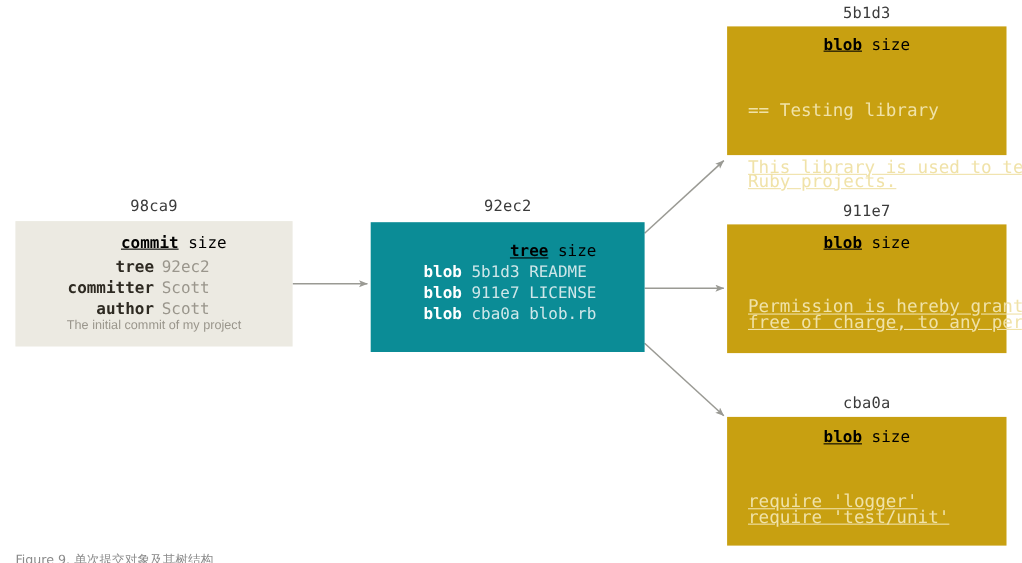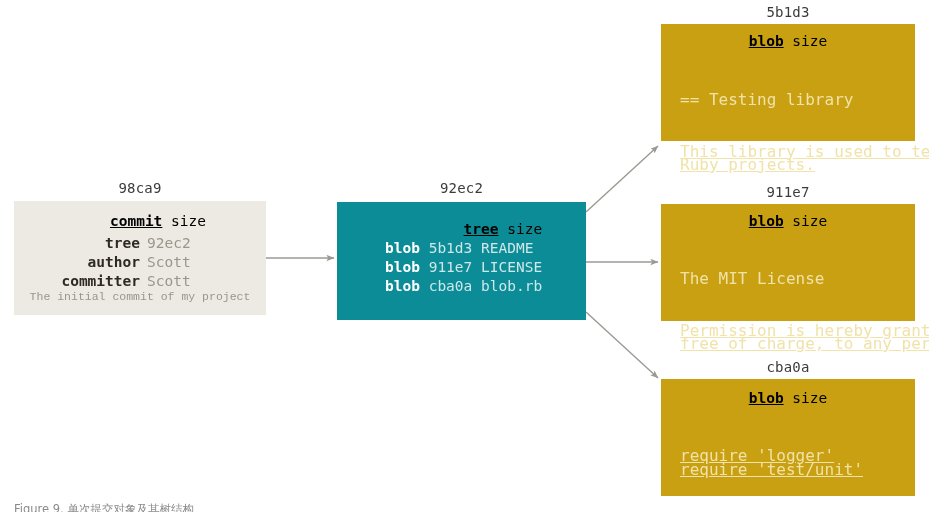--- a/index.html
+++ b/index.html
@@ -84,21 +84,21 @@
     font-weight: bold;
     color: #2e2a22;
     padding-right: 7px !important;
   }
   .kv-val {
     text-align: left;
     color: #9a968c;
   }
   .commit-msg {
     position: absolute;
-    font-family: Liberation Mono, monospace;
+    font-family: Liberation Sans, sans-serif;
     font-size: 11.5px;
     color: #9a968c;
     white-space: nowrap;
   }
 
   
   .tree-entries {
     position: absolute;
     font-family: "DejaVu Sans Mono", "Liberation Mono", monospace;
     font-size: 14.5px;
@@ -168,25 +168,25 @@
     <span class="kw">commit</span><span style="color:transparent;">_</span><span class="sz">size</span>
   </div>
 
   <table class="kv-table" style="left:14px; top:234px; width:252px;">
     <tbody>
       <tr>
         <td class="kv-key" style="width:126px;">tree</td>
         <td class="kv-val">92ec2</td>
       </tr>
       <tr>
-        <td class="kv-key">author</td>
+        <td class="kv-key">committer</td>
         <td class="kv-val">Scott</td>
       </tr>
       <tr>
-        <td class="kv-key">committer</td>
+        <td class="kv-key">author</td>
         <td class="kv-val">Scott</td>
       </tr>
     </tbody>
   </table>
 
   <div class="commit-msg" style="left:14px; top:290px; width:252px; text-align:center;">The initial commit of my project</div>
 
   <div class="node-title" style="left:337px; top:180px; width:249px;">92ec2</div>
 
   <div class="obj-box tree" style="left:337px; top:202px; width:249px; height:118px;"></div>
@@ -222,21 +222,20 @@
 
   <div class="node-title" style="left:661px; top:184px; width:254px;">911e7</div>
 
   <div class="obj-box blob" style="left:661px; top:204px; width:254px; height:117px;"></div>
 
   <div class="obj-header" style="position:absolute; left:661px; top:213px; width:254px; text-align:center;">
     <span class="kw">blob</span><span style="color:transparent;">_</span><span class="sz">size</span>
   </div>
 
   <div class="blob-body" style="left:680px; top:245px; width:226px;">
-    <p class="blob-para">The MIT License</p>
     <p class="blob-para">Permission is hereby granted,
 free of charge, to any person</p>
   </div>
 
   <div class="node-title" style="left:661px; top:359px; width:254px;">cba0a</div>
 
   <div class="obj-box blob" style="left:661px; top:379px; width:254px; height:117px;"></div>
 
   <div class="obj-header" style="position:absolute; left:661px; top:390px; width:254px; text-align:center;">
     <span class="kw">blob</span><span style="color:transparent;">_</span><span class="sz">size</span>

